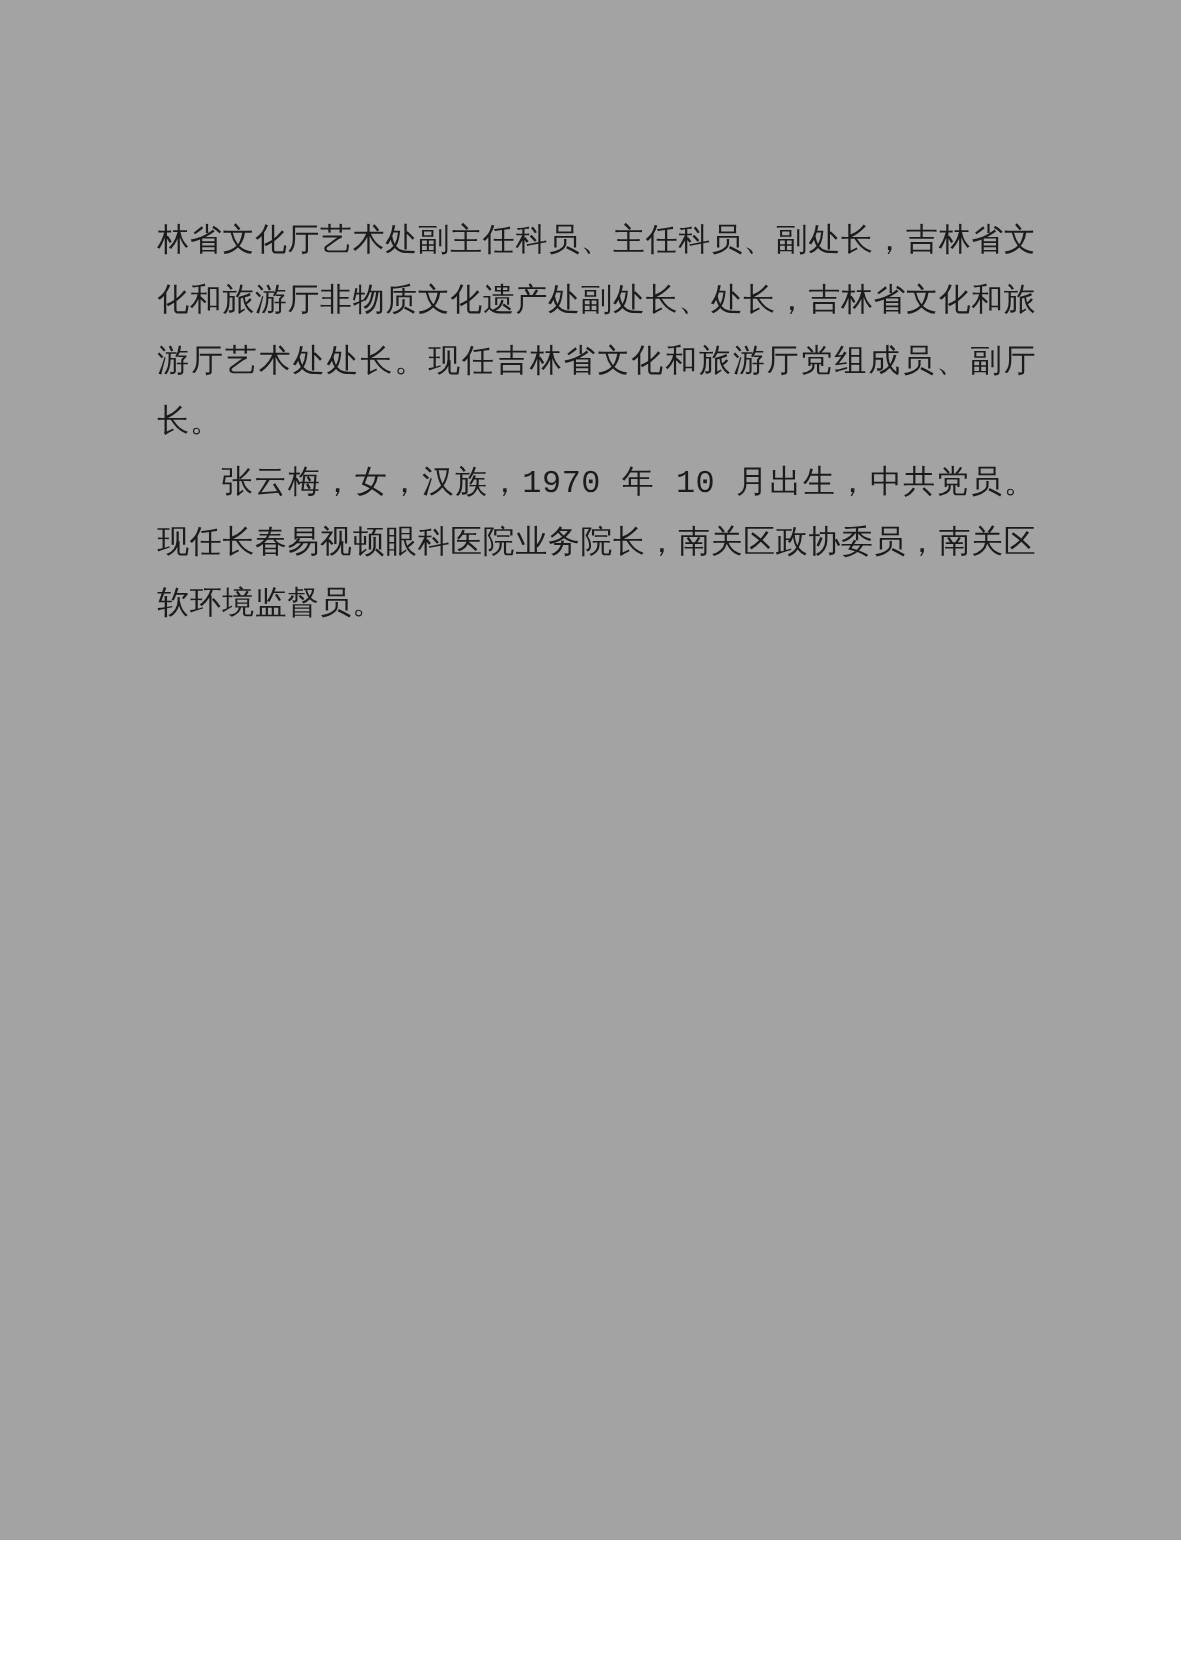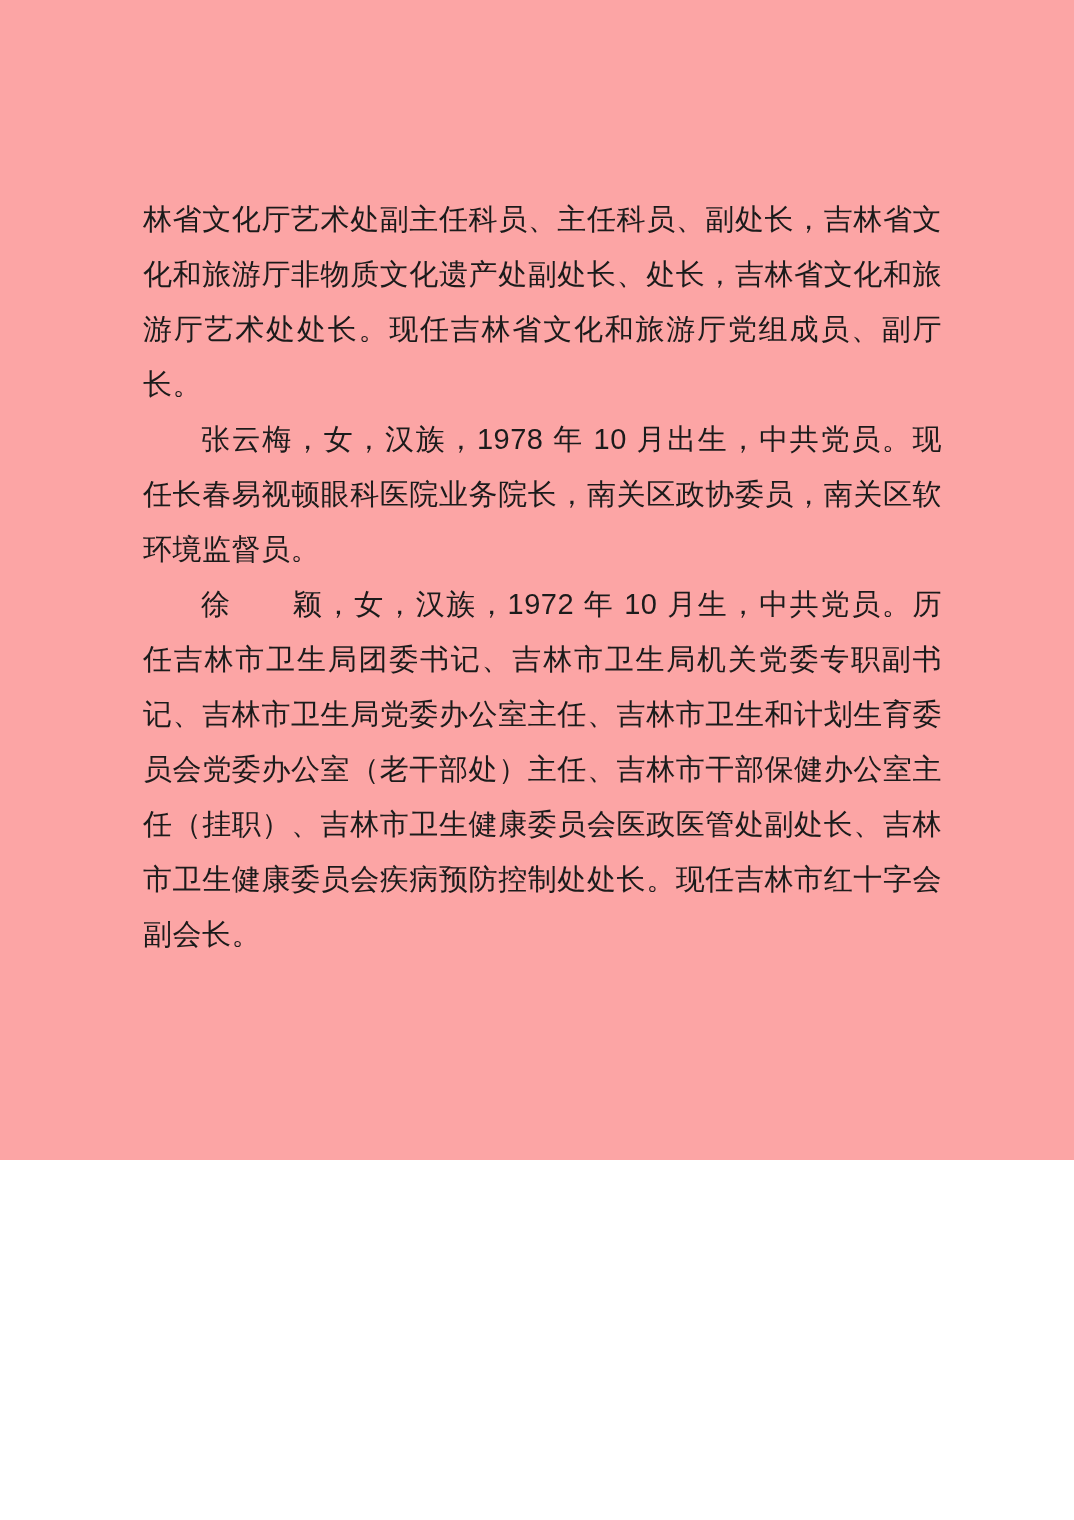--- a/index.html
+++ b/index.html
@@ -3,24 +3,24 @@
 <meta charset="utf-8">
 <style>
   html, body {
     margin: 0;
     padding: 0;
     background: #ffffff;
   }
   .page {
     position: relative;
     width: 1074px;
-    height: 1160px;
-    background: #fca5a5;
+    height: 1400px;
+    background: #a3a3a3;
     overflow: hidden;
-    font-family: Liberation Sans, sans-serif;
+    font-family: Liberation Mono, monospace;
   }
   .text-block {
     position: absolute;
     left: 143px;
     top: 192px;
     width: 799px;
     font-size: 29px;
     line-height: 55px;
     color: #1b1b1b;
     text-align: justify;
@@ -46,18 +46,17 @@
     text-align: center;
     white-space: nowrap;
   }
 </style>
 </head>
 <body>
 
 <div class="page">
   <div class="text-block">
     <p class="continuation">林省文化厅艺术处副主任科员、主任科员、副处长，吉林省文化和旅游厅非物质文化遗产处副处长、处长，吉林省文化和旅游厅艺术处处长。现任吉林省文化和旅游厅党组成员、副厅长。</p>
-    <p>张云梅，女，汉族，1978 年 10 月出生，中共党员。现任长春易视顿眼科医院业务院长，南关区政协委员，南关区软环境监督员。</p>
-    <p>徐　　颖，女，汉族，1972 年 10 月生，中共党员。历任吉林市卫生局团委书记、吉林市卫生局机关党委专职副书记、吉林市卫生局党委办公室主任、吉林市卫生和计划生育委员会党委办公室（老干部处）主任、吉林市干部保健办公室主任（挂职）、吉林市卫生健康委员会医政医管处副处长、吉林市卫生健康委员会疾病预防控制处处长。现任吉林市红十字会副会长。</p>
+    <p>张云梅，女，汉族，1970 年 10 月出生，中共党员。现任长春易视顿眼科医院业务院长，南关区政协委员，南关区软环境监督员。</p>
   </div>
 
   <div class="page-number">— 9 —</div>
 </div>
 
 </body></html>

